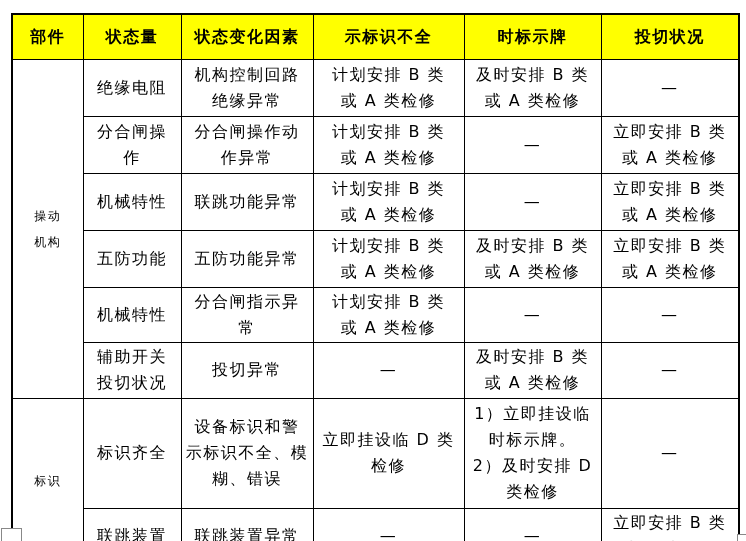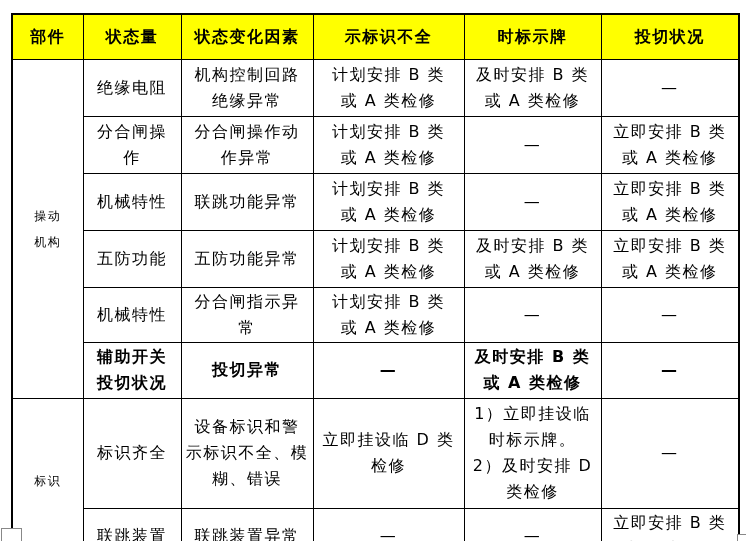--- a/index.html
+++ b/index.html
@@ -37,21 +37,21 @@
   }
   col.c0 { width: 71px; }
   col.c1 { width: 98px; }
   col.c2 { width: 132px; }
   col.c3 { width: 151px; }
   col.c4 { width: 137px; }
   col.c5 { width: 138px; }
   tr.hrow { height: 45px; }
   tr.r1, tr.r2, tr.r3, tr.r4 { height: 57px; }
   tr.r5 { height: 47px; padding-left: 11px; }
-  tr.r6 { height: 56px; font-weight: bold; }
+  tr.r6 { height: 56px; }
   tr.r7 { height: 110px; }
   tr.r8 { height: 55px; }
   td.group-cell { font-size: 12px; }
   
   .corner-box-left {
     position: absolute;
     left: 1px; top: 528px;
     width: 21px; height: 20px;
     border: 1px solid #888;
     background: #fff;

